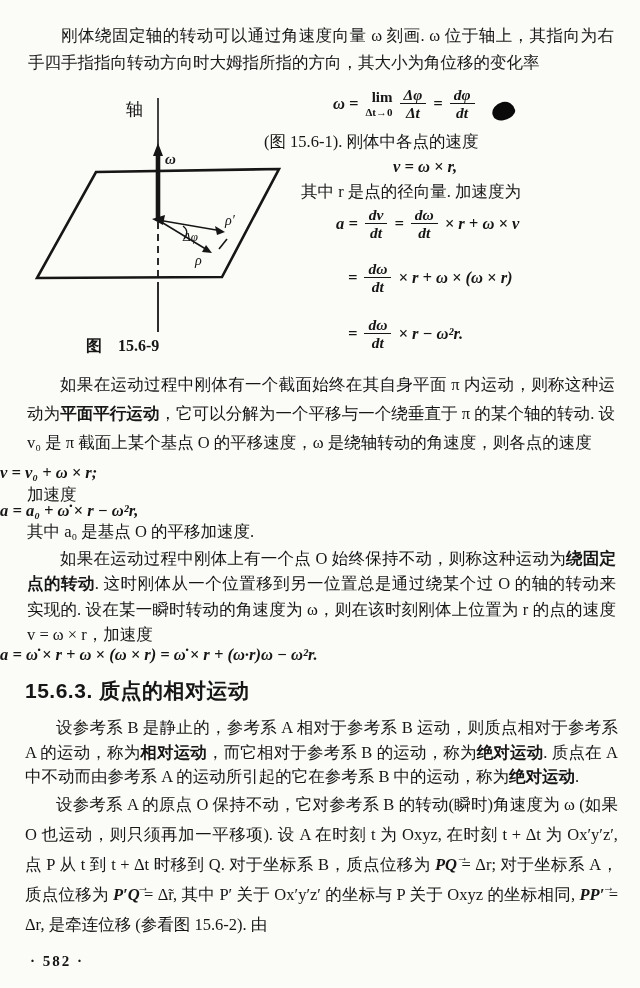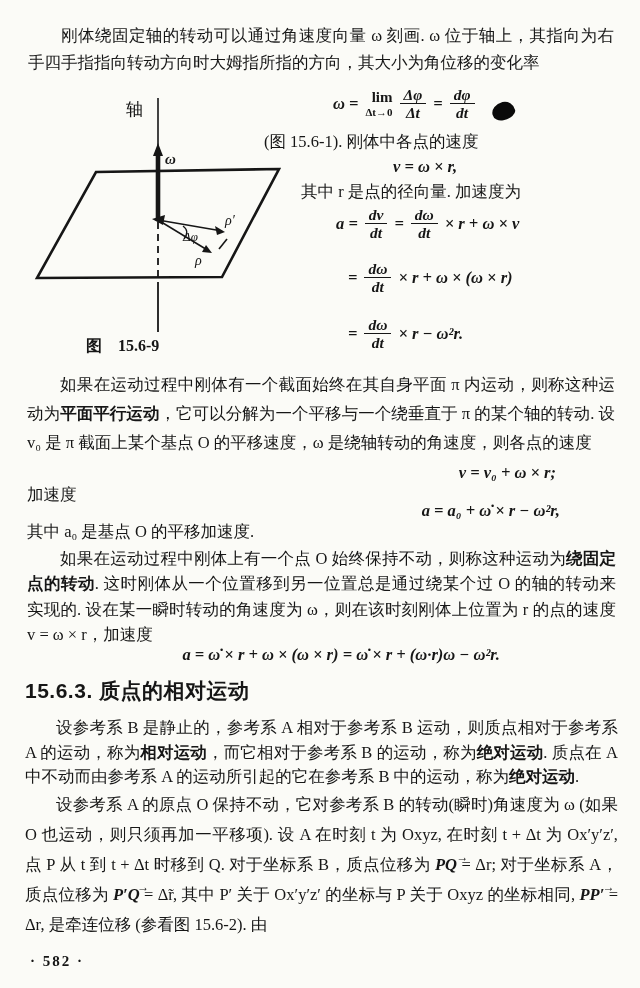--- a/index.html
+++ b/index.html
@@ -9,21 +9,21 @@
     font-family:"Liberation Serif","DejaVu Serif",serif;
   }
   .body-text{
     position:absolute;margin:0;font-size:16.5px;
     text-align:justify;line-height:24px;
   }
   .body-text span{display:inline;}
   .b{font-weight:bold;}
   .rcline{position:absolute;font-size:16.5px;white-space:nowrap;}
   .mathline{position:absolute;font-size:16.5px;font-style:italic;font-weight:bold;white-space:nowrap;}
-  .f-center{position:absolute;left:0;text-align:right;font-size:16.5px;font-style:italic;font-weight:bold;white-space:nowrap;}
+  .f-center{position:absolute;left:0;text-align:left;font-size:16.5px;font-style:italic;font-weight:bold;white-space:nowrap;}
   .f-row{position:absolute;display:flex;align-items:center;gap:7px;font-size:16.5px;font-style:italic;font-weight:bold;white-space:nowrap;}
   .frac{display:inline-flex;flex-direction:column;align-items:center;line-height:1.12;font-size:15.5px;}
   .frac .num{border-bottom:1.6px solid #161616;padding:0 4px;}
   .frac .den{padding:0 2px;}
   .lim{display:inline-flex;flex-direction:column;align-items:flex-end;line-height:1;font-style:normal;font-weight:bold;}
   .lim .limword{font-size:15px;}
   .lim .limsub{font-size:11px;margin-top:2px;}
   .heading{
     position:absolute;margin:0;font-size:21px;font-weight:bold;
     font-family:"Liberation Sans","DejaVu Sans",sans-serif;white-space:nowrap;letter-spacing:.5px;

